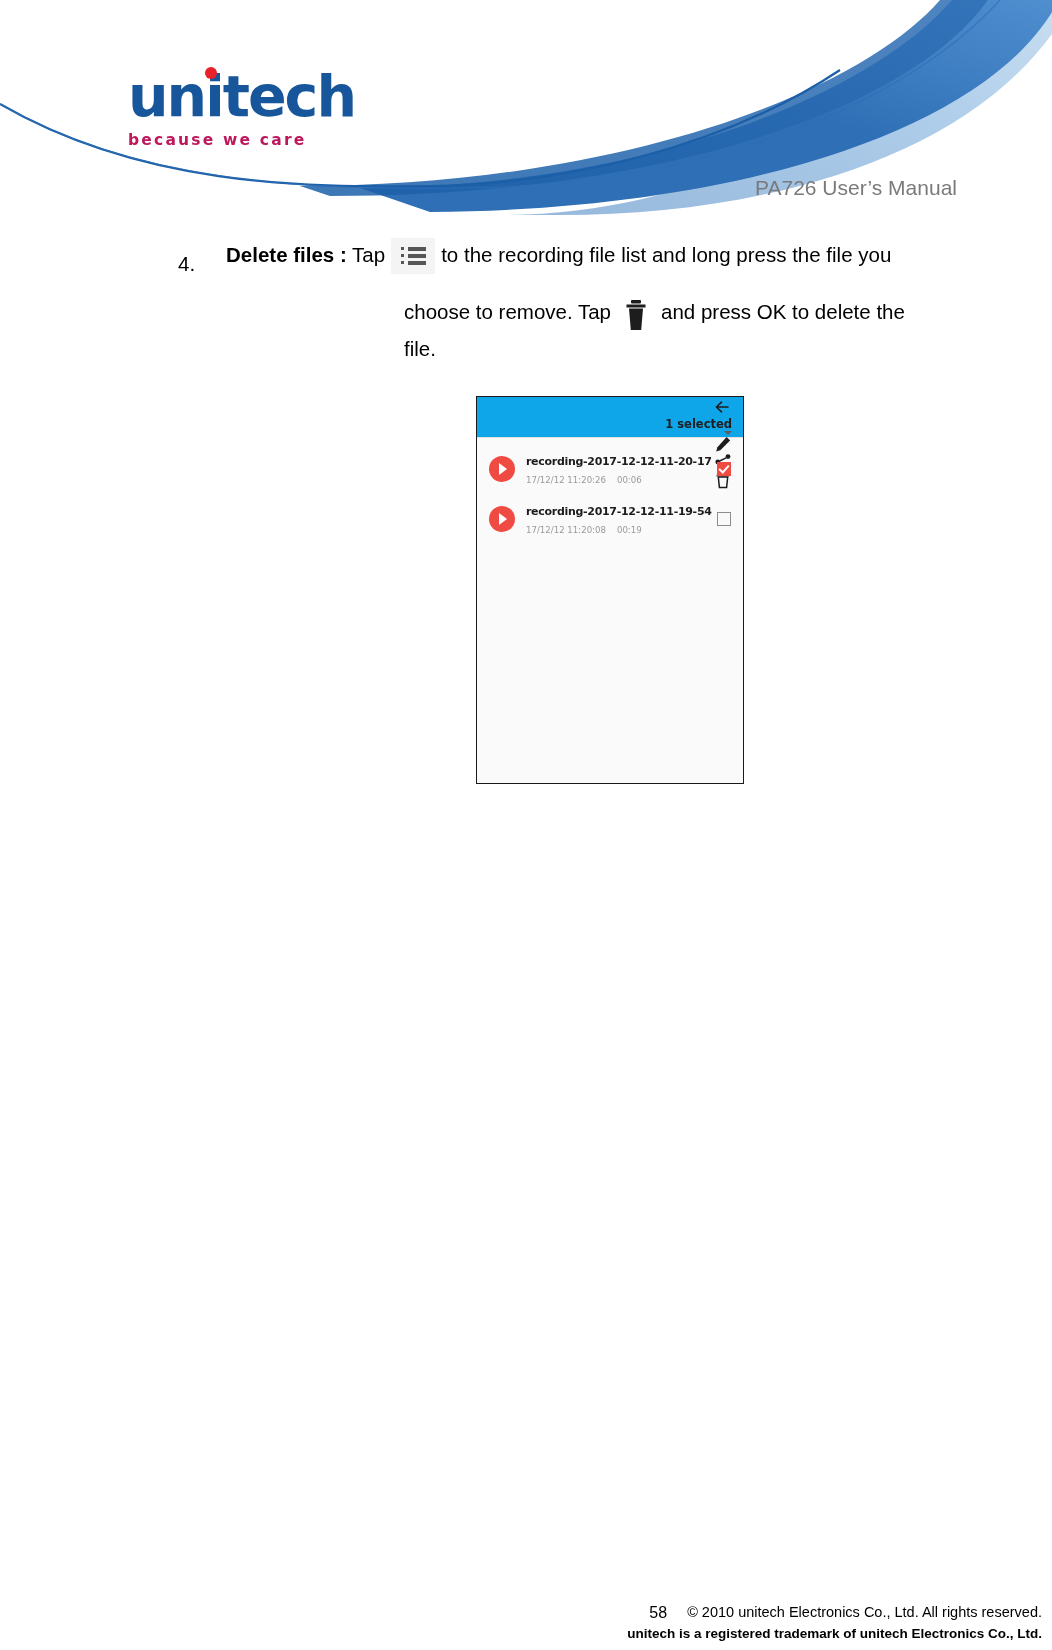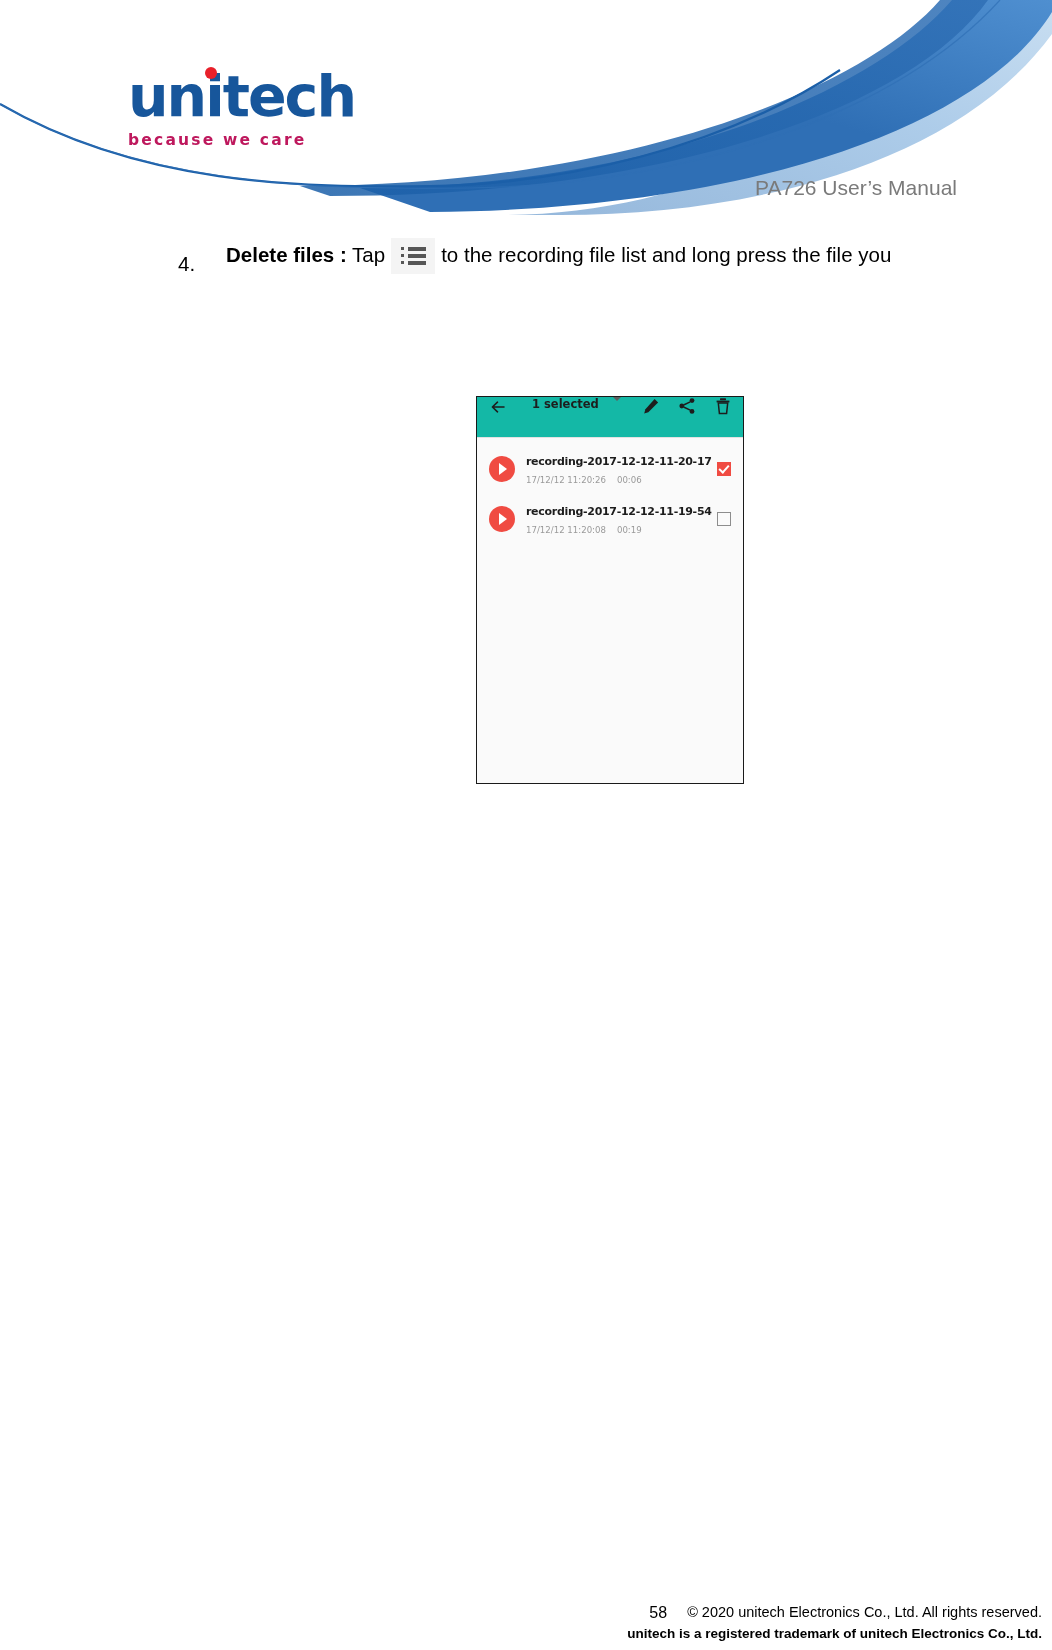--- a/index.html
+++ b/index.html
@@ -159,26 +159,27 @@
     top: 396px;
     width: 268px;
     height: 388px;
     border: 1px solid #1a1a1a;
     background: #fafafa;
     box-sizing: border-box;
     overflow: hidden;
   }
   .shot-toolbar {
     height: 41px;
-    background: #14b8a6;
+    background: #0ea5e9;
     display: flex;
-    align-items: flex-start;
+    align-items: flex-end;
     padding: 0 11px;
     box-sizing: border-box;
     border-bottom: 1px solid #e2e2e2;
+    flex-direction: column;
   }
   .tb-back {
     width: 20px;
     height: 20px;
     flex: 0 0 auto;
   }
   .tb-title {
     font-size: 11.5px;
     font-weight: bold;
     color: #1d1d1d;
@@ -353,20 +354,30 @@
 
     <div class="step-body">
       <b>Delete files :</b>
       <span>Tap</span><span class="inline-icon list-icon">
         <span class="li-dot" style="top:9px"></span><span class="li-bar" style="top:9px"></span>
         <span class="li-dot" style="top:16px"></span><span class="li-bar" style="top:16px"></span>
         <span class="li-dot" style="top:23px"></span><span class="li-bar" style="top:23px"></span>
       </span><span>to the recording file list and long press the file you</span>
     </div>
 
+    <div class="second-line">
+      <span>choose to remove. Tap</span><span class="inline-icon trash-icon">
+        <svg width="26" height="34" viewBox="0 0 26 34">
+          <rect x="8" y="1" width="10" height="3.5" rx="1" fill="#1d1d1d"></rect>
+          <rect x="3.5" y="5.5" width="19" height="3" fill="#1d1d1d"></rect>
+          <path d="M6 9.5 L20 9.5 L18.2 31 L7.8 31 Z" fill="#1d1d1d"></path>
+        </svg>
+      </span><span>and press OK to delete the</span>
+      <div class="tail">file.</div>
+    </div>
   </div>
 
 </div>
 
 <div class="shot-wrap">
 
   <div class="shot-toolbar">
     <span class="tb-back">
       <svg width="20" height="20" viewBox="0 0 20 20">
         <path d="M16 10 H5 M9.5 5.2 L4.4 10 L9.5 14.8" fill="none" stroke="#1d1d1d" stroke-width="1.6" stroke-linecap="round" stroke-linejoin="round"></path>
@@ -419,16 +430,16 @@
         </span>
       </span>
       <span class="rec-check unchecked"></span>
     </div>
 
   </div>
 </div>
 
 <div class="footer">
   <div class="footer-line1">
-    <span class="footer-page">58</span><span>© 2020 unitech Electronics Co., Ltd. All rights reserved.</span>
+    <span class="footer-page">58</span><span>© 2010 unitech Electronics Co., Ltd. All rights reserved.</span>
   </div>
   <div class="footer-line2">unitech is a registered trademark of unitech Electronics Co., Ltd.</div>
 </div>
 
 </body></html>

